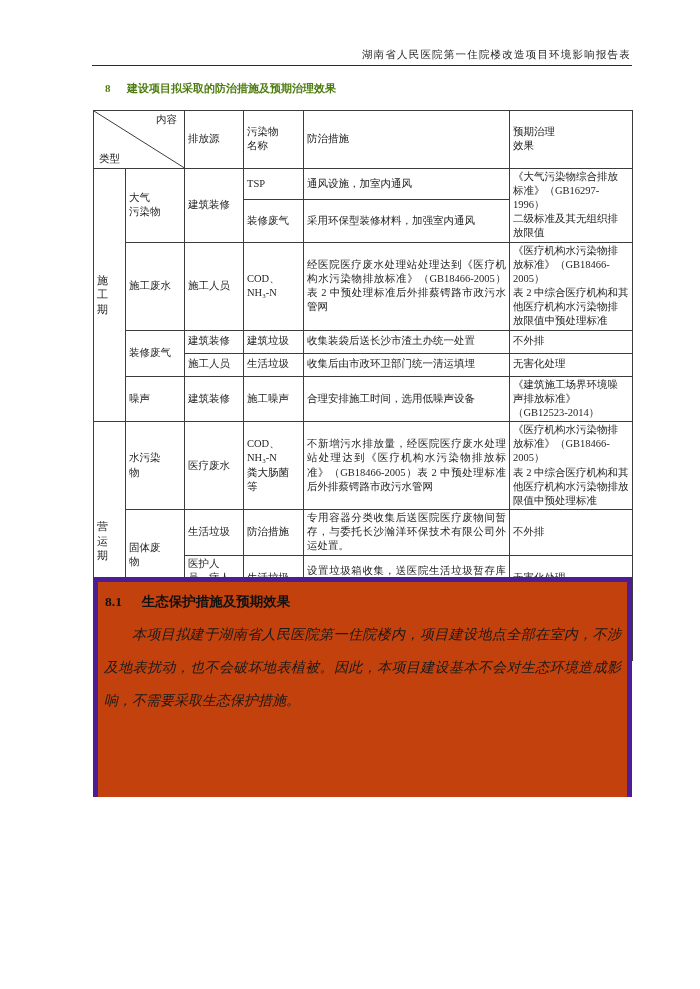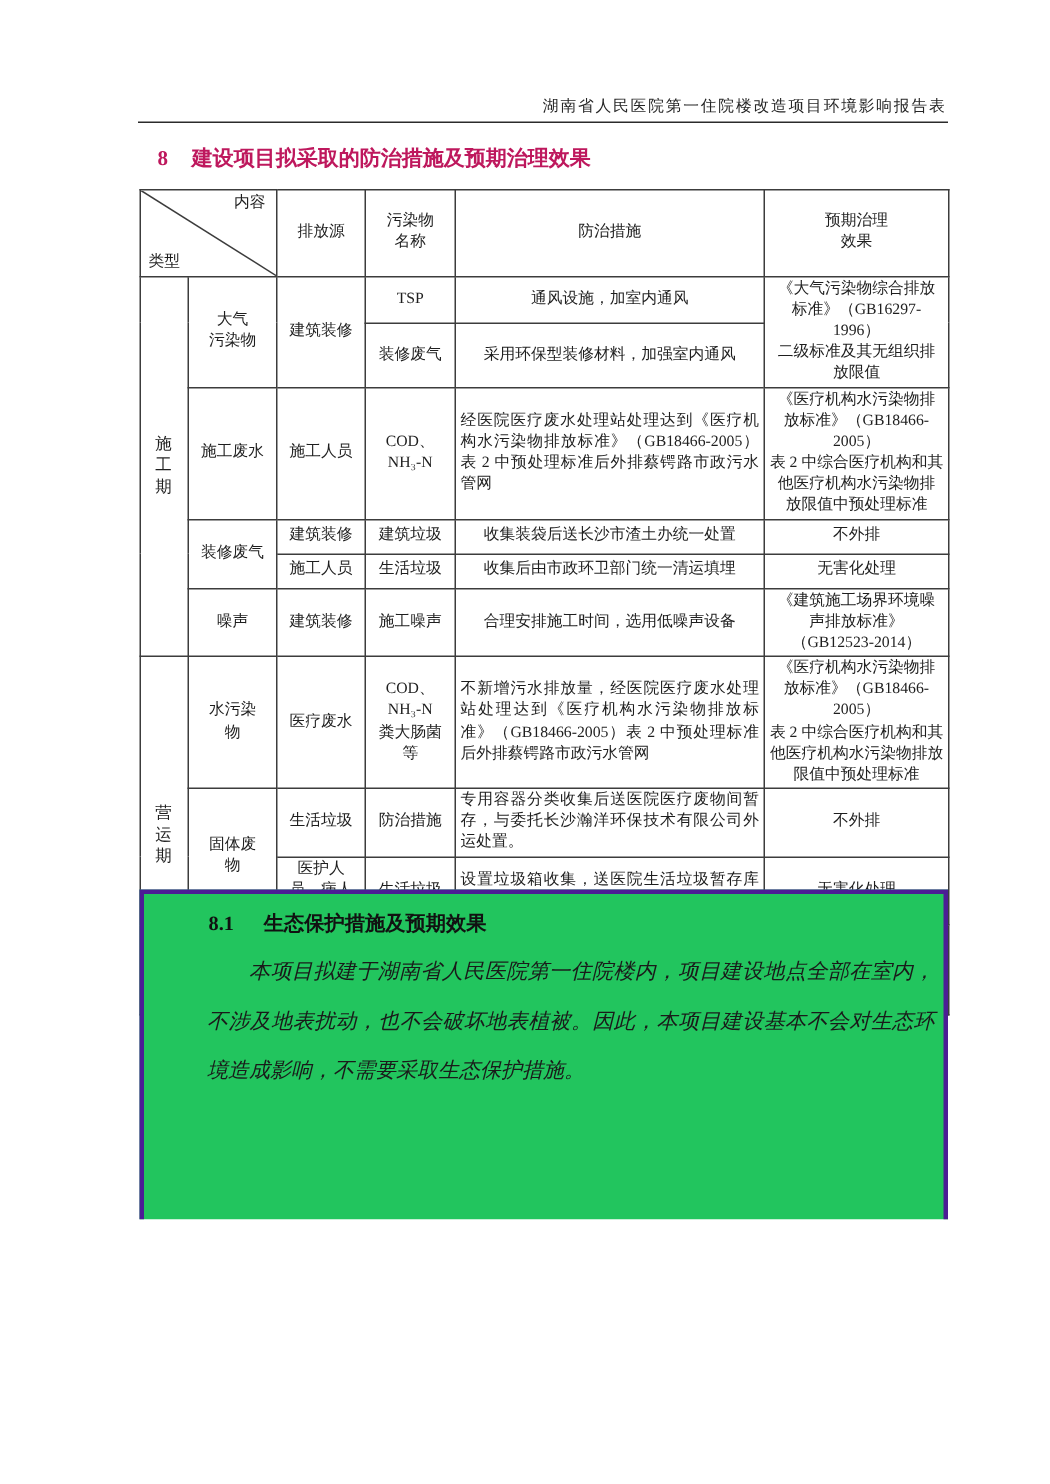--- a/index.html
+++ b/index.html
@@ -1,37 +1,37 @@
 <!DOCTYPE html>
 <html><head>
 <meta charset="utf-8">
 <style>
   html,body{margin:0;padding:0;background:#fff;}
   .page{position:relative;width:700px;height:797px;background:#ffffff;overflow:hidden;
-        font-family:"Liberation Serif","DejaVu Serif",serif;color:#1c1c1c;margin-top:16px;}
+        font-family:"Liberation Serif","DejaVu Serif",serif;color:#1c1c1c;}
   .running-header{position:absolute;top:48px;right:69px;font-size:10.5px;letter-spacing:1.2px;color:#262626;}
   .header-rule{position:absolute;top:65px;left:92px;width:540px;border-top:1.6px solid #2b2b2b;}
   .sec8{position:absolute;top:81px;left:105px;font-family:"Liberation Sans","DejaVu Sans",sans-serif;
-        font-weight:bold;font-size:14px;color:#be185d;}
+        font-weight:bold;font-size:11px;color:#4d7c0f;}
   .sec8 .num{display:inline-block;min-width:19px;font-family:"Liberation Serif","DejaVu Serif",serif;}
   .tbl{position:absolute;top:110px;left:93px;width:539px;border-collapse:collapse;table-layout:fixed;
        font-size:10.5px;line-height:1.35;color:#1e1e1e;}
-  .tbl td{border:1px solid #3c3c3c;text-align:center;vertical-align:middle;padding:1px 3px;
+  .tbl td{border:1px solid #3c3c3c;text-align:left;vertical-align:middle;padding:1px 3px;
           white-space:pre-line;overflow:hidden;}
   .tbl .just{text-align:justify;}
   .tbl .bold{font-weight:normal;}
   .tbl .period{font-size:11px;letter-spacing:1px;}
   .rh32{height:32px}.rh22{height:22px}.rh30{height:30px}.rh73{height:71px}.rh25{height:23px}
   .rh45{height:43px}.rh76{height:74px}.rh42{height:40px}.rh40{height:38px}.rh56{height:54px}
   td.diag{position:relative;padding:0;}
   td.diag svg{position:absolute;top:0;left:0;width:100%;height:100%;}
   td.diag .corner-top{position:absolute;top:2px;right:7px;}
   td.diag .corner-bottom{position:absolute;bottom:2px;left:5px;}
-  .box81{position:absolute;top:577px;left:93px;width:539px;height:317px;border:3px solid #4c1d95;
-         box-sizing:border-box;background:#22c55e;padding-left:36px;}
+  .box81{position:absolute;top:577px;left:93px;width:539px;height:317px;border:5px solid #4c1d95;
+         box-sizing:border-box;background:#c2410c;}
   .h81{margin:11px 0 0 7px;font-family:"Liberation Sans","DejaVu Sans",sans-serif;font-weight:bold;
        font-size:13.5px;color:#111;}
   .h81 .num{display:inline-block;min-width:33px;font-family:"Liberation Serif","DejaVu Serif",serif;}
   .para{margin:7px 6px 0 6px;font-size:14px;line-height:33px;text-align:justify;text-indent:2em;color:#1a1a1a;font-style:italic;}
   .page-num{position:absolute;top:919px;left:93px;width:539px;text-align:center;font-size:15px;
             font-family:"Liberation Sans","DejaVu Sans",sans-serif;color:#2a2a2a;}
 </style>
 </head>
 <body>
 

